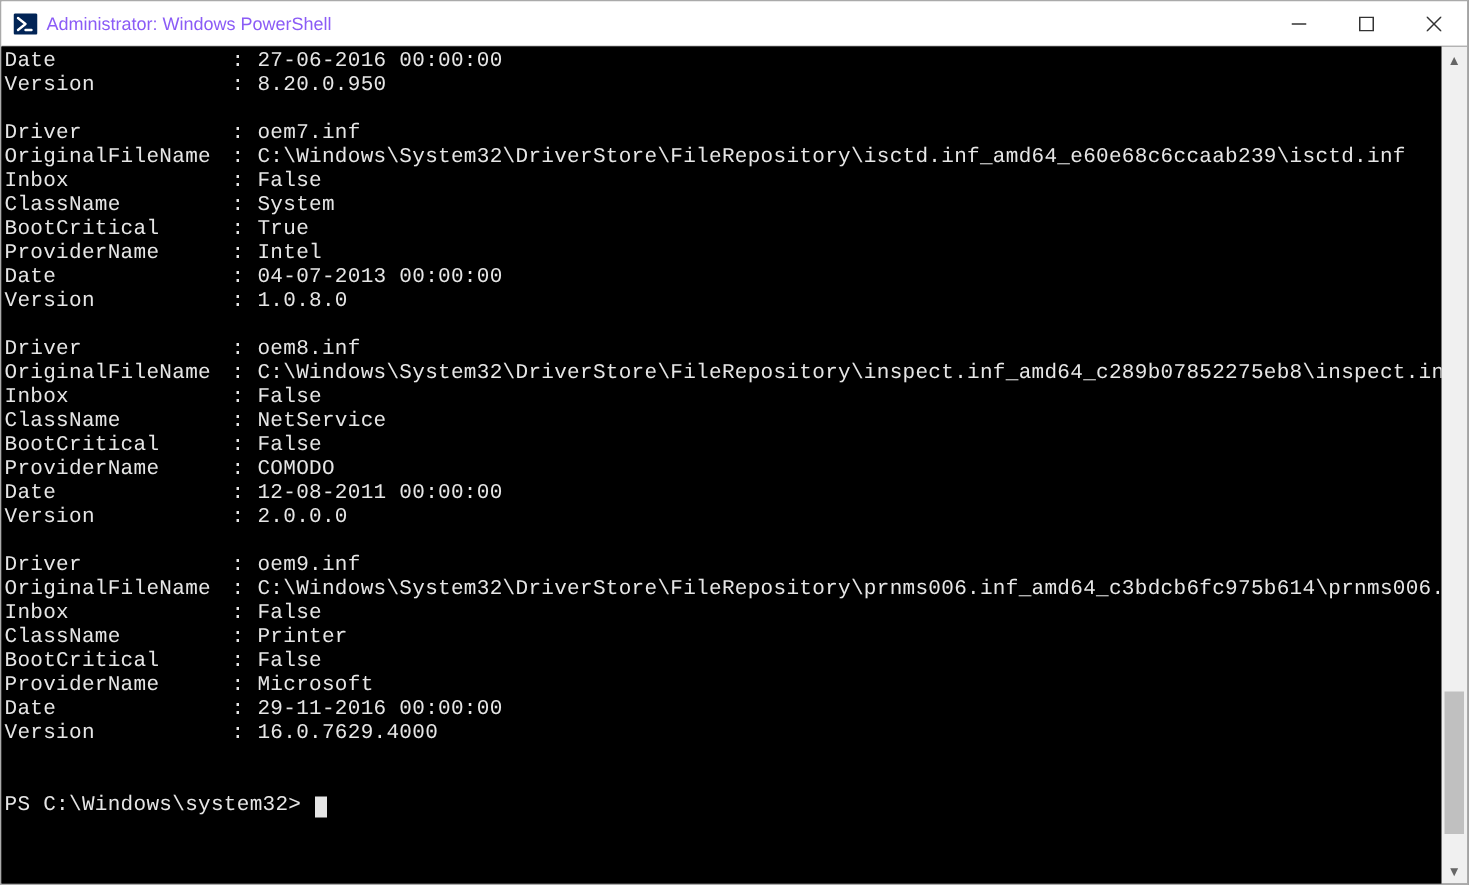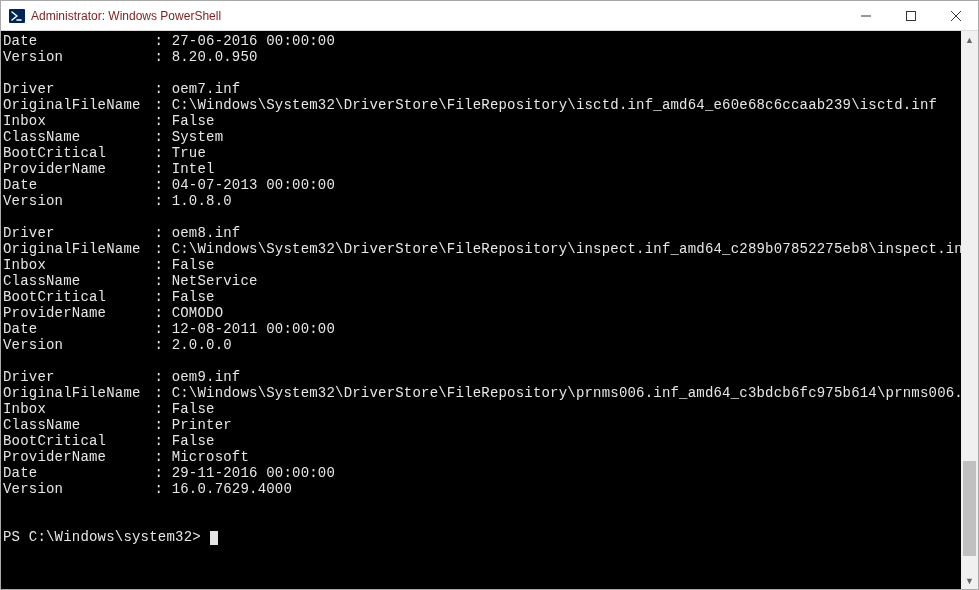--- a/index.html
+++ b/index.html
@@ -1,20 +1,20 @@
 <!DOCTYPE html>
 <html><head>
 <meta charset="utf-8">
 <style>
   * { margin: 0; padding: 0; box-sizing: border-box; }
   html, body { width: 979px; height: 590px; font-family: 'Segoe UI', Tahoma, sans-serif; overflow: hidden; }
   .window { width: 979px; height: 590px; background: #fff; display: flex; flex-direction: column; border: 1px solid #aaa; }
   .titlebar { height: 30px; background: #fff; display: flex; align-items: center; border-bottom: 1px solid #ddd; }
   .titlebar-icon { width: 16px; height: 16px; margin: 0 6px 0 8px; display: flex; align-items: center; justify-content: center; }
-  .titlebar-title { font-size: 12px; color: #7f1d1d; flex: 1; }
+  .titlebar-title { font-size: 12px; color: #8b5cf6; flex: 1; }
   .winbtns { display: flex; height: 100%; }
   .winbtn { width: 45px; height: 100%; display: flex; align-items: center; justify-content: center; color: #555; font-size: 12px; }
   .terminal-wrap { flex: 1; display: flex; background: #000; min-height: 0; }
   .terminal { flex: 1; background: #000; color: #e6e6e6; font-family: Consolas, 'Courier New', monospace; font-size: 14px; line-height: 16px; padding: 2px 0 2px 2px; white-space: pre; overflow: hidden; letter-spacing: 0.2px; }
   .scrollbar { width: 17px; background: #f0f0f0; position: relative; }
   .scroll-arrow { position: absolute; left: 0; width: 17px; height: 17px; display: flex; align-items: center; justify-content: center; color: #666; font-size: 9px; }
   .scroll-arrow.up { top: 0; }
   .scroll-arrow.down { bottom: 0; }
   .scroll-thumb { position: absolute; left: 2px; width: 13px; background: #c0c0c0; top: 430px; height: 95px; }
   .key { display: inline-block; width: 17ch; }

